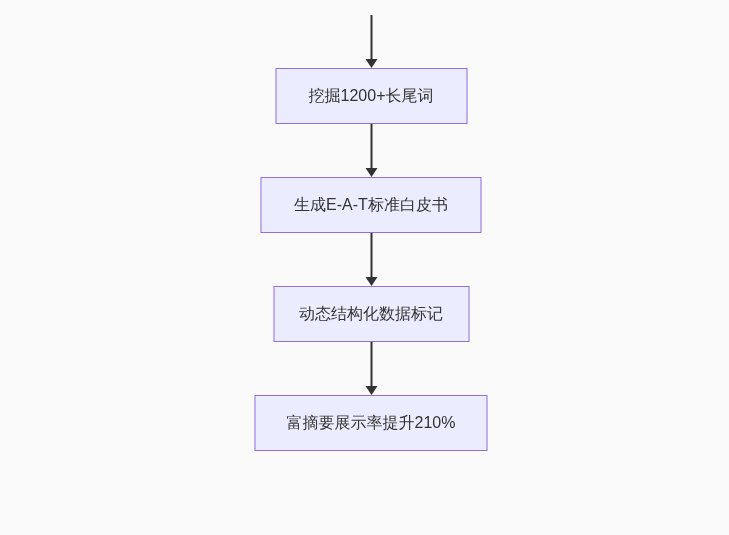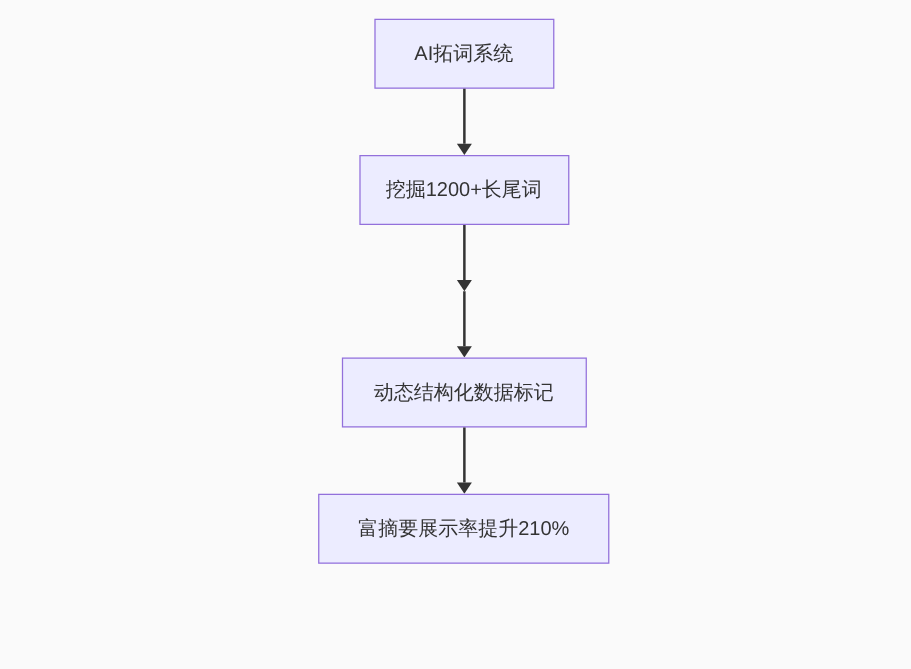--- a/index.html
+++ b/index.html
@@ -33,21 +33,21 @@
     background: #ececff;
     border: 1px solid #9370db;
     display: flex;
     align-items: center;
     justify-content: center;
     color: #333333;
     font-size: 16px;
     white-space: nowrap;
   }
   .node.n1 { width: 144px; }
-  .node.n2 { width: 168px; }
+  .node.n2 { width: 192px; }
   .node.n3 { width: 221px; }
   .node.n4 { width: 196px; }
   .node.n5 { width: 233px; }
   .arrow {
     display: flex;
     flex-direction: column;
     align-items: center;
     height: 53px;
   }
   .arrow .line {
@@ -62,38 +62,38 @@
     border-right: 6px solid transparent;
     border-top: 9px solid #333333;
   }
 </style>
 </head>
 <body>
 
 <div class="canvas">
   <div class="flow-column">
 
-    <div class="node n1">
-      <span>AI拓词系统</span>
-    </div>
 
     <div class="arrow">
       <div class="line"></div>
       <div class="head"></div>
     </div>
 
     <div class="node n2">
       <span>挖掘1200+长尾词</span>
     </div>
 
     <div class="arrow">
       <div class="line"></div>
       <div class="head"></div>
     </div>
 
+    <div class="node n3">
+      <span>生成E-A-T标准白皮书</span>
+    </div>
 
     <div class="arrow">
       <div class="line"></div>
       <div class="head"></div>
     </div>
 
     <div class="node n4">
       <span>动态结构化数据标记</span>
     </div>
 

